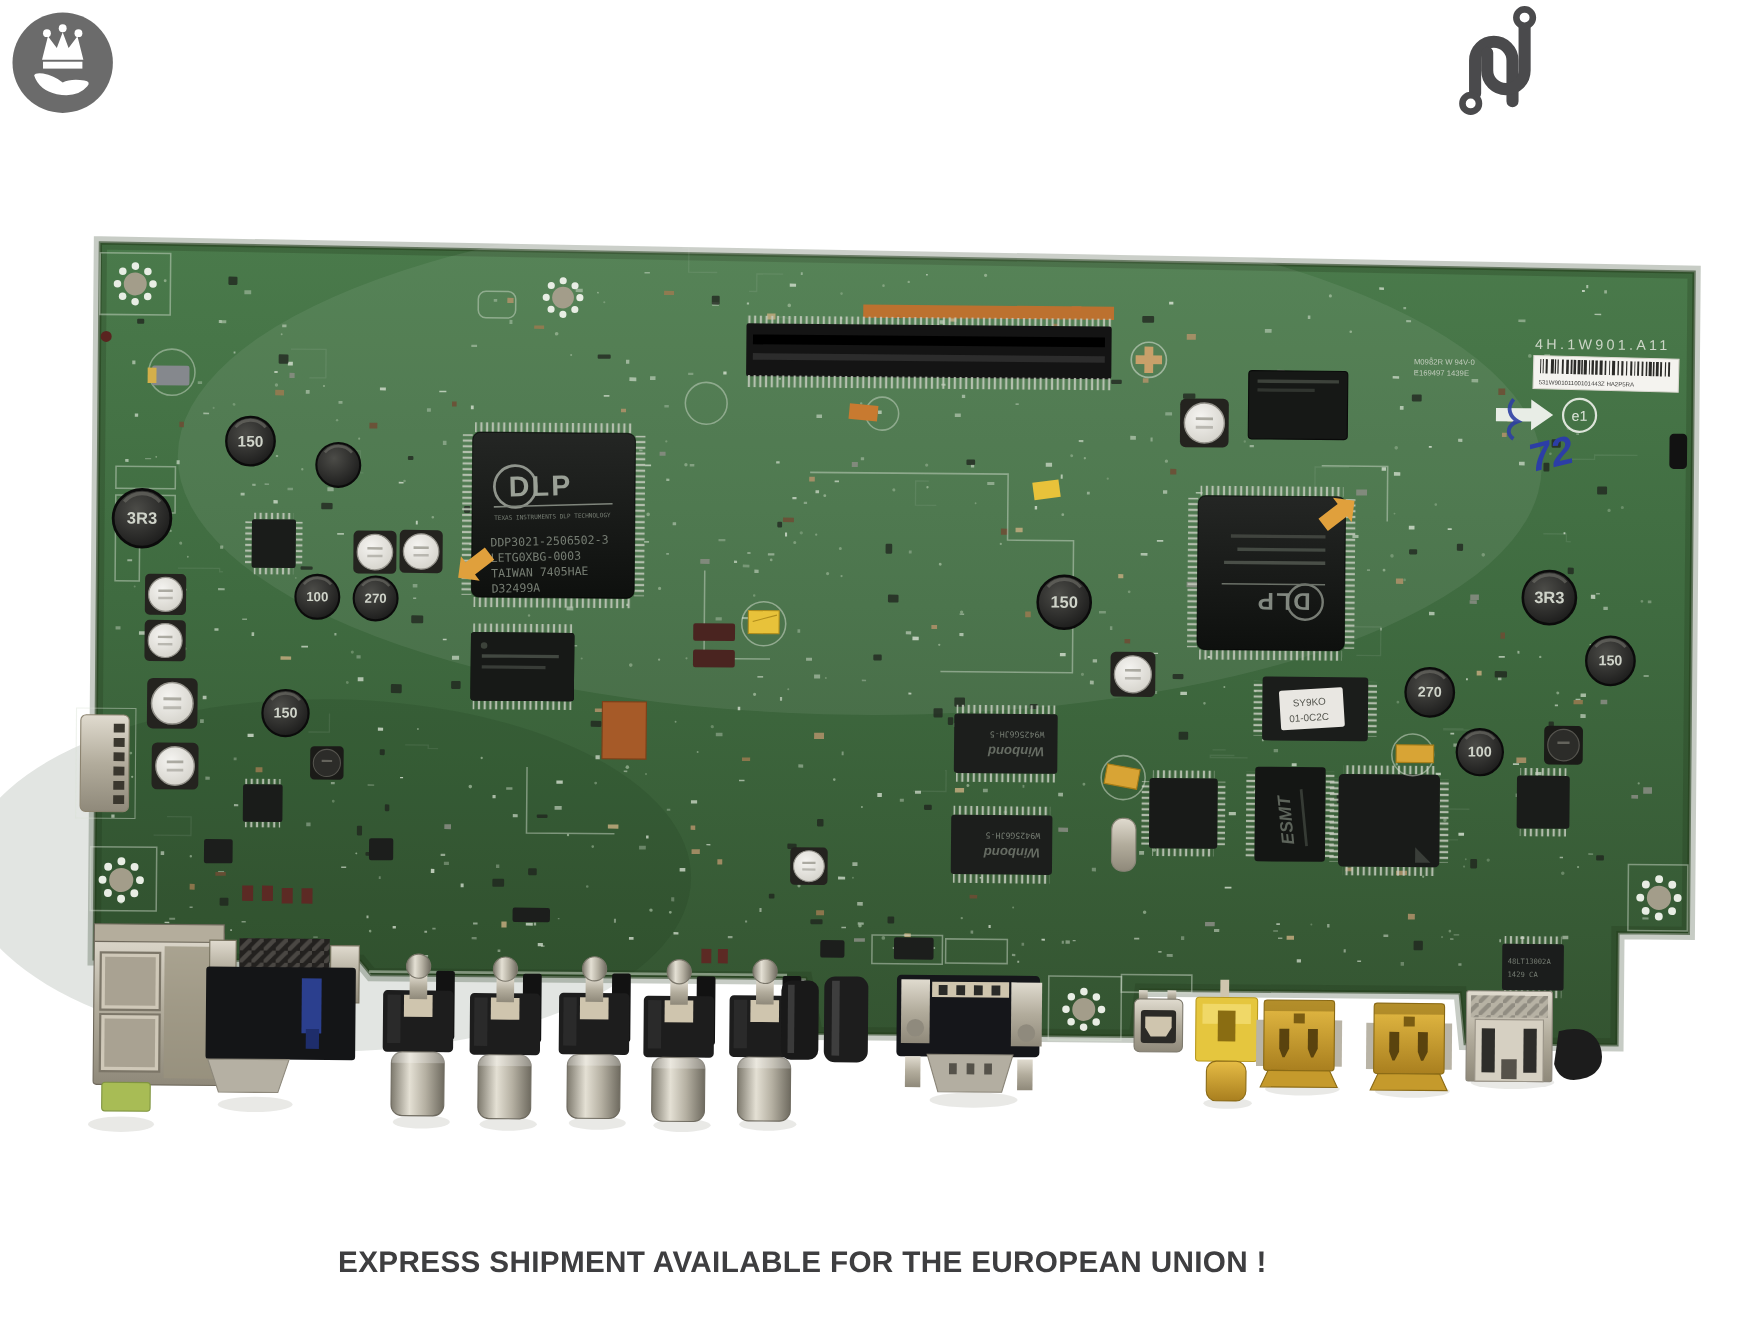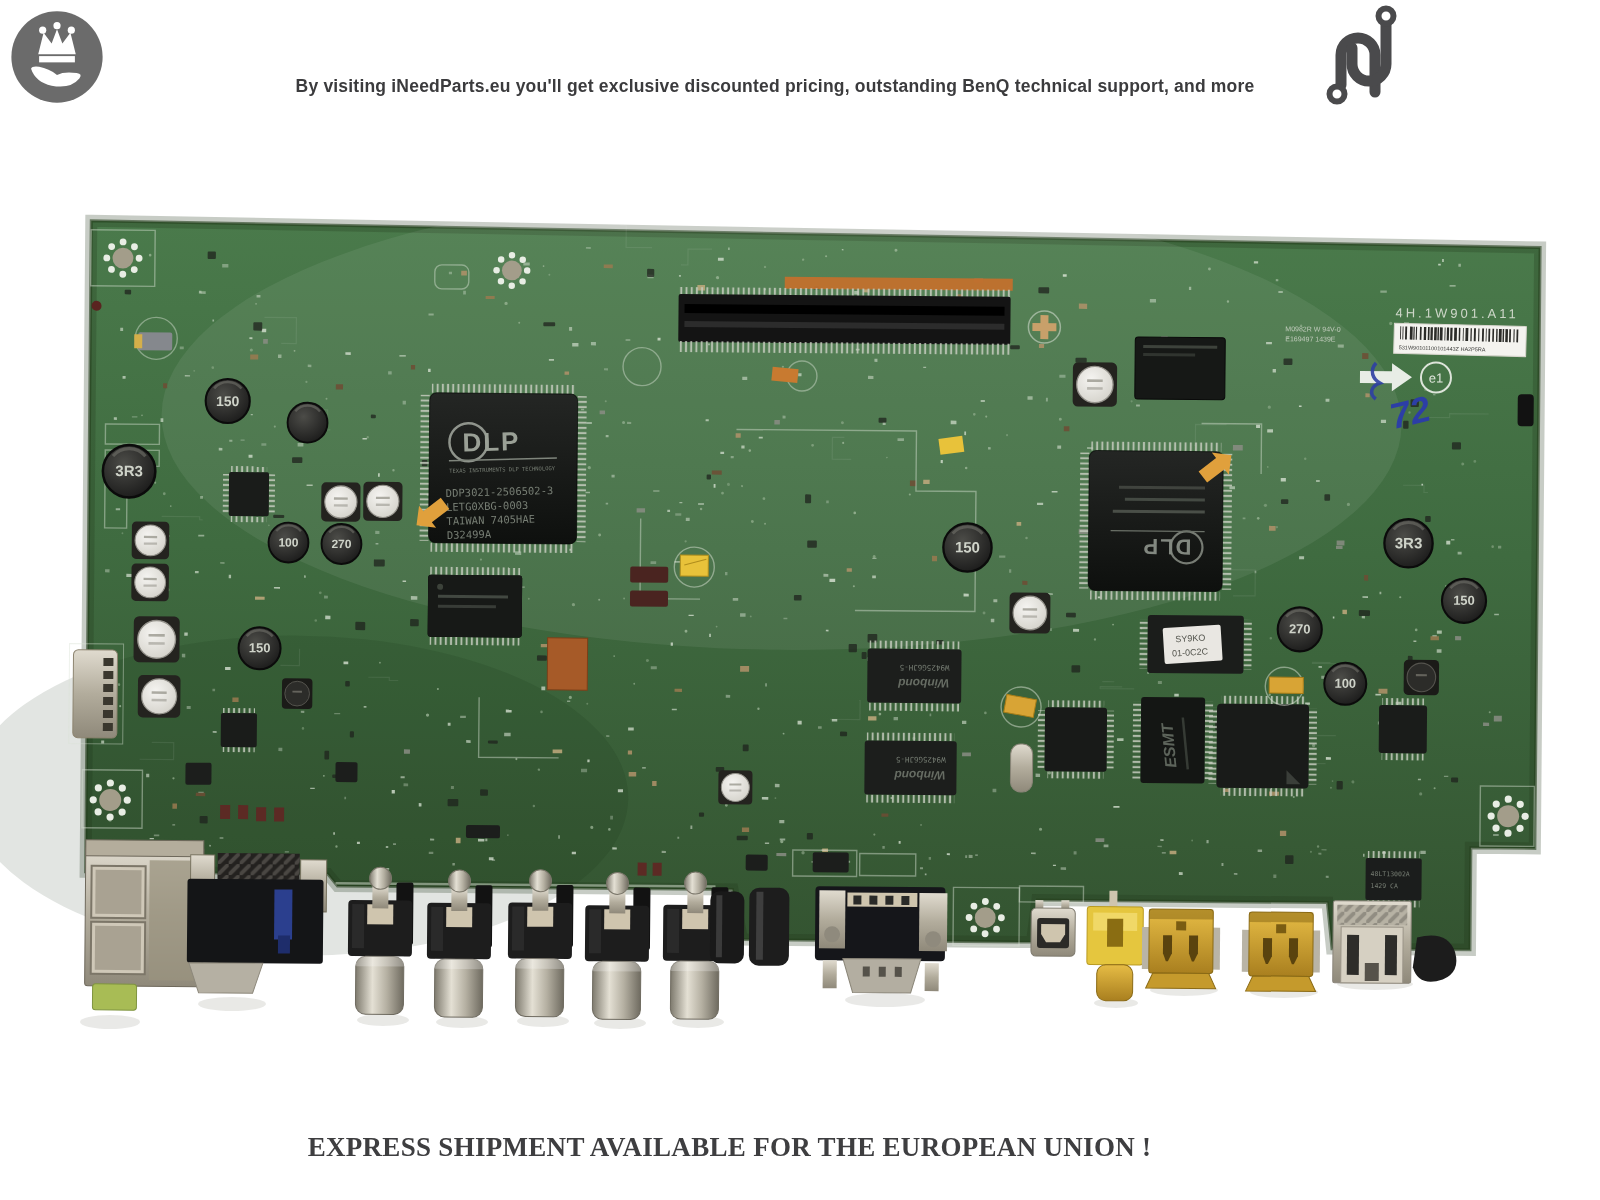--- a/index.html
+++ b/index.html
@@ -5,21 +5,21 @@
   html,body{margin:0;padding:0;background:#ffffff;}
   .page{position:relative;width:1600px;height:1200px;background:#ffffff;overflow:hidden;
         font-family:"Liberation Sans",sans-serif;}
   .pcb-svg{position:absolute;left:0;top:0;}
   .badge{position:absolute;left:6px;top:6px;width:102px;height:102px;}
   .promo{position:absolute;left:160px;top:76px;width:1230px;text-align:center;
          font-size:17.5px;font-weight:700;color:#3b3b3d;letter-spacing:.2px;}
   .brand{position:absolute;left:1312px;top:4px;width:286px;height:110px;}
   .brand-icon{position:absolute;left:0;top:0;}
   .footer-text{position:absolute;left:0;top:1132px;width:1459px;text-align:center;
-        font-size:27px;font-weight:700;color:#3e3e40;letter-spacing:.3px;font-family:Liberation Serif, serif;}
+        font-size:27px;font-weight:700;color:#3e3e40;letter-spacing:.3px;}
   text{font-family:"Liberation Sans",sans-serif;}
   .silk{fill:#cdd6c8;}
   .chiptxt{fill:#767d73;font-family:"DejaVu Sans Mono",monospace;}
 </style>
 </head>
 <body>
 
 <div class="page">
 
   <svg class="badge" viewBox="0 0 114 114">
@@ -27,21 +27,20 @@
     <g fill="#ffffff">
       <path d="M36,54 L42,30 L51,42 L57,26 L63,42 L72,30 L78,54 Z"></path>
       <circle cx="41" cy="27" r="4"></circle>
         <circle cx="57" cy="22" r="4"></circle>
         <circle cx="73" cy="27" r="4"></circle>
       <rect x="37" y="56" width="40" height="7"></rect>
     </g>
     <path fill="#ffffff" d="M28,70 q5,15 23,19 q21,4 31,-8 q4,-5 -3,-6 q-14,-2 -22,2 q-9,-7 -20,-9 q-8,-1 -9,2 z"></path>
   </svg>
 
-  <div class="promo">By visiting iNeedParts.eu you'll get exclusive discounted pricing, outstanding BenQ technical support, and more</div>
 
   <div class="brand">
     <svg class="brand-icon" width="110" height="110" viewBox="0 0 110 110">
       <g stroke="#4a4a4c" stroke-width="11" fill="none" stroke-linecap="round">
         <path d="M29,81 V51 A17,17 0 0 1 63,51 V88"></path>
         <path d="M74,19 V60 A17,17 0 0 1 40,60 V44"></path>
       </g>
       <circle cx="74" cy="12" r="7.5" stroke="#4a4a4c" stroke-width="6" fill="#ffffff"></circle>
       <circle cx="25" cy="90" r="7.5" stroke="#4a4a4c" stroke-width="6" fill="#ffffff"></circle>
     </svg>

